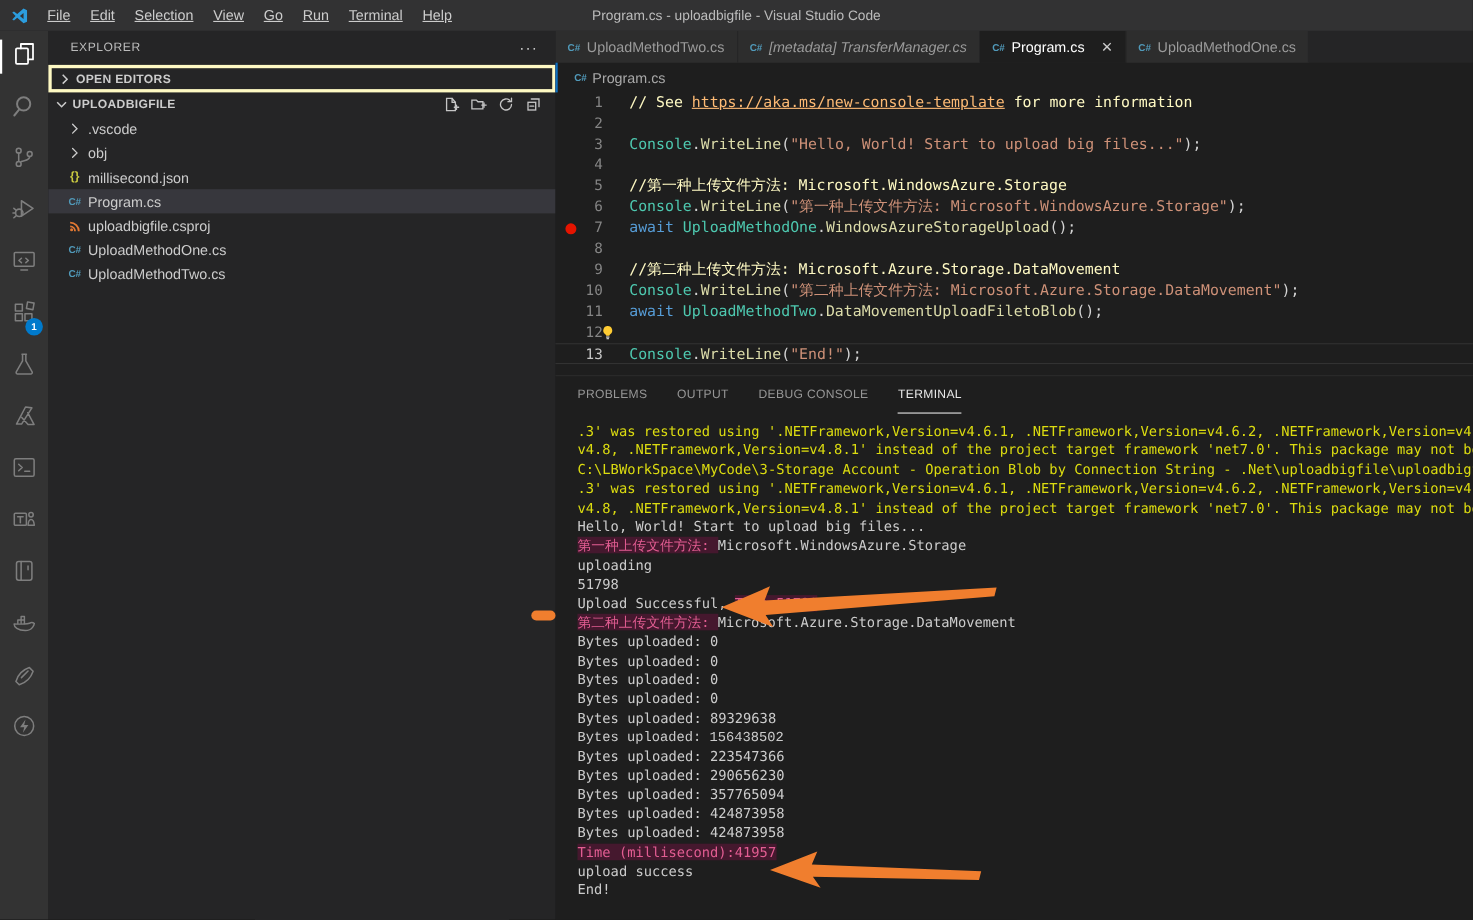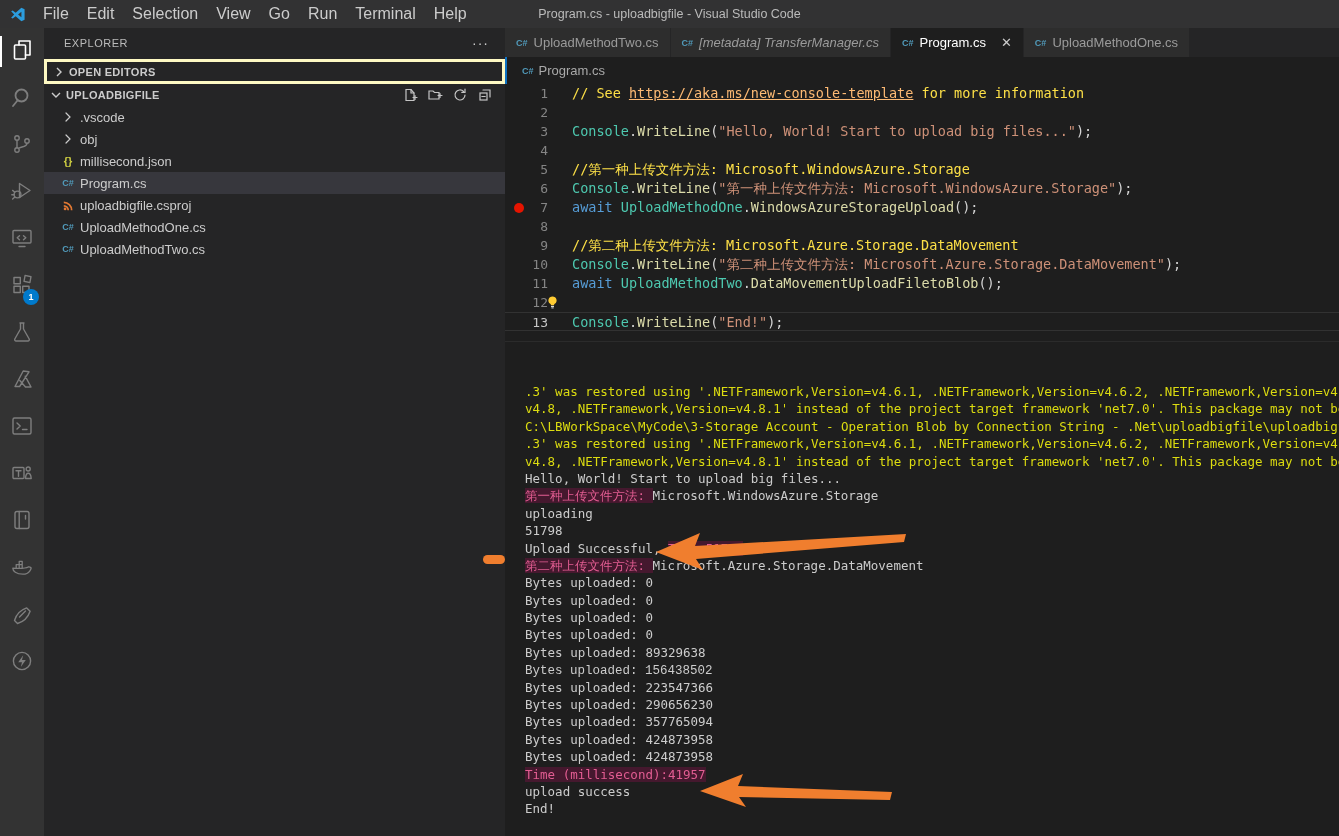--- a/index.html
+++ b/index.html
@@ -6,21 +6,21 @@
   html,body { width:1339px; height:836px; overflow:hidden; background:#1E1E1E;
     font-family:"Liberation Sans", sans-serif; }
   #app { position:relative; width:1339px; height:836px; }
 
   
   .titlebar { position:absolute; left:0; top:0; right:0; height:28px; background:#323233;
     display:flex; align-items:center; z-index:5; }
   .vslogo { width:34px; display:flex; justify-content:center; }
   .vslogo svg { width:17px; height:17px; }
   .menubar { display:flex; z-index:2; }
-  .menu-item { padding:0 9px; font-size:16px; color:#CCCCCC; line-height:28px; cursor:default; }
+  .menu-item { padding:0 9px; font-size:13px; color:#CCCCCC; line-height:28px; cursor:default;text-decoration:underline; }
   .title-text { position:absolute; left:0; right:0; text-align:center; font-size:12.5px;
     color:#BBBBBB; pointer-events:none; }
 
   
   .activitybar { position:absolute; left:0; top:28px; bottom:0; width:44px; background:#333333; }
   .ab-item { height:47px; display:flex; align-items:center; justify-content:center;
     color:#7E7E7E; position:relative; }
   .ab-item.active { color:#FFFFFF; }
   .ab-item.active::before { content:""; position:absolute; left:0; top:8px; bottom:8px; width:2px; background:#FFFFFF; }
   .ab-item svg { width:24px; height:24px; }
@@ -64,21 +64,21 @@
 
   .editor { position:absolute; top:56px; left:0; right:0; height:257px;
     font-family:"DejaVu Sans Mono", monospace; font-size:13.5px; }
   .code-line { height:19px; line-height:19px; display:flex; white-space:pre; position:relative; }
   .code-line.current { border-top:1px solid #323232; border-bottom:1px solid #323232; }
   .gutter { width:43px; text-align:right; color:#858585; flex:none; font-size:13px; }
   .code-line.current .gutter { color:#C6C6C6; }
   .code-content { margin-left:24px; }
   .bp-dot { position:absolute; left:9px; top:5px; width:10px; height:10px; border-radius:50%; }
   .bulb { position:absolute; left:40px; top:2px; width:15px; height:15px; }
-  .tk-comment { color:#fde047;margin-top:40px; } .tk-link { color:#fdba74; text-decoration:underline; }
+  .tk-comment { color:#fef9c3;margin-top:40px; } .tk-link { color:#fdba74; text-decoration:underline; }
   .tk-type { color:#4EC9B0; } .tk-method { color:#DCDCAA; } .tk-string { color:#CE9178; }
   .tk-keyword { color:#569CD6; } .tk-punct { color:#D4D4D4; }
 
   
   .panel { position:absolute; top:313px; left:0; right:0; bottom:0; border-top:1px solid #2B2B2B; }
   .panel-tabs { height:34px; display:flex; align-items:stretch; padding-left:20px; gap:27px; }
   .ptab { font-size:11px; letter-spacing:.3px; color:#969696; display:flex; align-items:center;
     border-bottom:1px solid transparent; cursor:pointer; }
   .ptab.active { color:#E7E7E7; border-bottom-color:#E7E7E7; }
   .terminal { position:absolute; top:34px; left:0; right:0; bottom:0; padding:7px 0 0 20px;
@@ -331,20 +331,26 @@
         <div class="code-line"><span class="gutter">10</span><span class="code-content"><span class="tk-type">Console</span><span class="tk-punct">.</span><span class="tk-method">WriteLine</span><span class="tk-punct">(</span><span class="tk-string">"第二种上传文件方法: Microsoft.Azure.Storage.DataMovement"</span><span class="tk-punct">);</span></span></div>
         <div class="code-line"><span class="gutter">11</span><span class="code-content"><span class="tk-keyword">await</span><span class="tk-punct"> </span><span class="tk-type">UploadMethodTwo</span><span class="tk-punct">.</span><span class="tk-method">DataMovementUploadFiletoBlob</span><span class="tk-punct">();</span></span></div>
         <div class="code-line"><span class="gutter">12</span><span class="bulb"><svg viewBox="0 0 16 16">
               <path fill="#FFCC33" d="M8 1.5a4.3 4.3 0 00-2.4 7.9c.5.4.9 1 .9 1.6h3c0-.6.4-1.2.9-1.6A4.3 4.3 0 008 1.5z"></path>
               <rect x="6.4" y="11.6" width="3.2" height="1.2" fill="#D8D8D8"></rect>
               <rect x="6.8" y="13.2" width="2.4" height="1.1" fill="#D8D8D8"></rect>
             </svg></span><span class="code-content"></span></div>
         <div class="code-line current"><span class="gutter">13</span><span class="code-content"><span class="tk-type">Console</span><span class="tk-punct">.</span><span class="tk-method">WriteLine</span><span class="tk-punct">(</span><span class="tk-string">"End!"</span><span class="tk-punct">);</span></span></div>
       </div>
     <div class="panel">
+      <div class="panel-tabs">
+          <span class="ptab">PROBLEMS</span>
+          <span class="ptab">OUTPUT</span>
+          <span class="ptab">DEBUG CONSOLE</span>
+          <span class="ptab active">TERMINAL</span>
+        </div>
       <div class="terminal">
           <div class="t-line"><span class="t-warn" style="color: rgb(220, 220, 16);">.3' was restored using '.NETFramework,Version=v4.6.1, .NETFramework,Version=v4.6.2, .NETFramework,Version=v4.7, .NET</span></div>
           <div class="t-line"><span class="t-warn" style="color: rgb(220, 220, 16);">v4.8, .NETFramework,Version=v4.8.1' instead of the project target framework 'net7.0'. This package may not be fully</span></div>
           <div class="t-line"><span class="t-warn" style="color: rgb(220, 220, 16);">C:\LBWorkSpace\MyCode\3-Storage Account - Operation Blob by Connection String - .Net\uploadbigfile\uploadbigfile.csp</span></div>
           <div class="t-line"><span class="t-warn" style="color: rgb(220, 220, 16);">.3' was restored using '.NETFramework,Version=v4.6.1, .NETFramework,Version=v4.6.2, .NETFramework,Version=v4.7, .NET</span></div>
           <div class="t-line"><span class="t-warn" style="color: rgb(220, 220, 16);">v4.8, .NETFramework,Version=v4.8.1' instead of the project target framework 'net7.0'. This package may not be fully</span></div>
           <div class="t-line"><span class="t-plain" style="color: rgb(204, 204, 204);">Hello, World! Start to upload big files...</span></div>
           <div class="t-line"><span class="t-hl" style="color: rgb(226, 93, 146); background: rgb(69, 24, 46);">第一种上传文件方法: </span><span class="t-plain" style="color: rgb(204, 204, 204);">Microsoft.WindowsAzure.Storage</span></div>
           <div class="t-line"><span class="t-plain" style="color: rgb(204, 204, 204);">uploading</span></div>
           <div class="t-line"><span class="t-plain" style="color: rgb(204, 204, 204);">51798</span></div>

